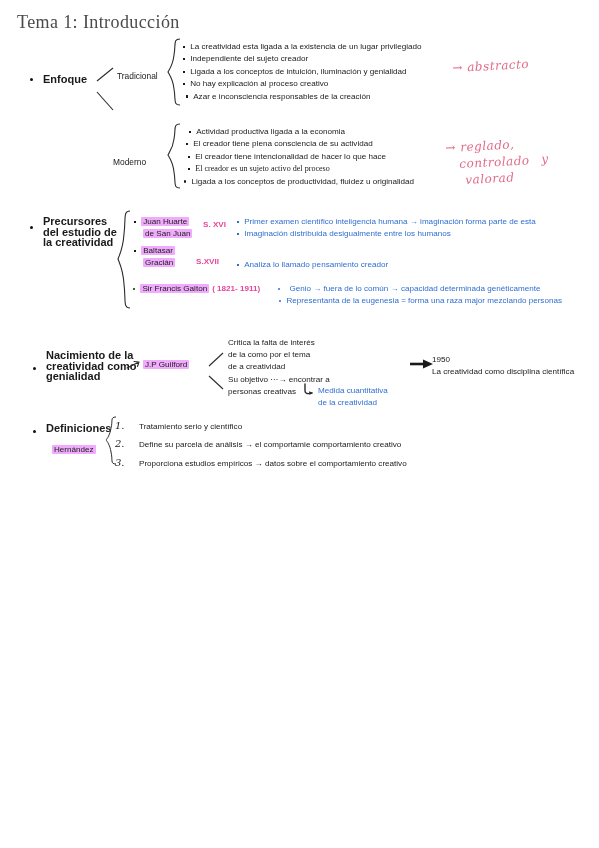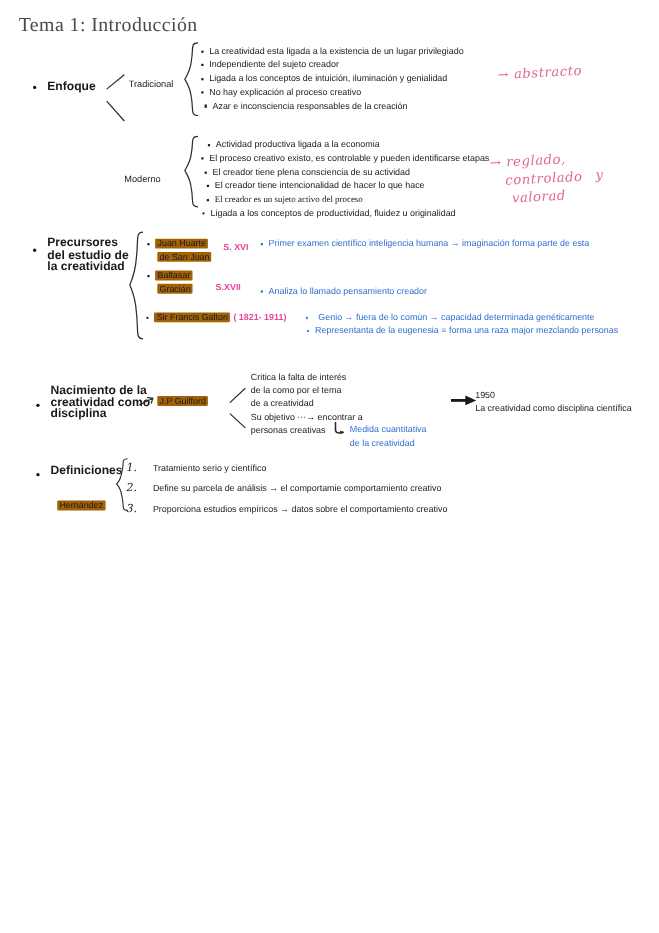--- a/index.html
+++ b/index.html
@@ -28,21 +28,21 @@
   }
   .bullet-dot.blue{background:#2f6fd0;}
   .sq{
     width:2.2px;height:2.2px;background:#1a1a1a;display:inline-block;
     vertical-align:middle;margin-right:5px;
   }
   .topdot{
     width:3px;height:3px;background:#111;border-radius:50%;
   }
   .hl-green{
-    background:#a16207;padding:0 2px;border-radius:1px;
+    background:#f0abfc;padding:0 2px;border-radius:1px;
   }
   .pink{color:#e8459a;font-weight:bold;}
   .blue{color:#2f6fd0;}
   .hand{
     font-family:"DejaVu Serif", serif;
     color:#e26a86;
     font-style:italic;
     font-size:12px;
     letter-spacing:.5px;
     white-space:nowrap;
@@ -97,21 +97,20 @@
 <div class="abs lbl" style="left:113px;top:121px;margin-top:36px;">Moderno</div>
 
 <div class="abs" style="left:167px;top:123px;">
   <svg width="14" height="66">
     <path d="M13 1 C6 1, 9 6, 7 16 C6 25, 2 30, 1 32 C2 34, 6 39, 7 49 C9 60, 6 65, 13 65" fill="none" stroke="#2b2b2b" stroke-width="1.1"></path>
   </svg>
 </div>
 
 <div class="abs" style="left:183px;top:126px;">
   <div class="li" style="padding-left:6px;"><span class="sq"></span><span>Actividad productiva ligada a la economia</span></div>
-  <div class="li"><span class="sq"></span><span>El proceso creativo existo, es controlable y pueden identificarse etapas</span></div>
   <div class="li" style="padding-left:3px;"><span class="sq"></span><span>El creador tiene plena consciencia de su actividad</span></div>
   <div class="li" style="padding-left:5px;"><span class="sq"></span><span>El creador tiene intencionalidad de hacer lo que hace</span></div>
   <div class="li" style="padding-left:5px;font-family:Liberation Serif, serif;"><span class="sq"></span><span>El creador es un sujeto activo del proceso</span></div>
   <div class="li" style="padding-left:1px;"><span class="bullet-dot"></span><span>Ligada a los conceptos de productividad, fluidez u originalidad</span></div>
 </div>
 
 <div class="abs" style="left:445px;top:141px;">
   <div class="hand" style="position:relative;left:0;top:0;">→ reglado,</div>
   <div class="hand" style="position:relative;left:14px;top:2px;">controlado</div>
   <div class="hand" style="position:relative;left:20px;top:4px;">valorad</div>
@@ -137,20 +136,21 @@
   <div class="li" style="margin-bottom:0px;">
     <span class="sq"></span><span class="hl-green">Juan Huarte</span>
   </div>
   <div class="li" style="padding-left:9px;">
     <span class="hl-green">de San Juan</span>
   </div>
 </div>
 <div class="abs li pink" style="left:203px;top:219px;">S. XVI</div>
 <div class="abs" style="left:237px;top:216px;">
   <div class="li blue"><span class="sq blue" style="background:#2f6fd0;"></span><span>Primer examen científico inteligencia humana → imaginación forma parte de esta</span></div>
+  <div class="li blue"><span class="sq blue" style="background:#2f6fd0;"></span><span>Imaginación distribuida desigualmente entre los humanos</span></div>
 </div>
 
 <div class="abs" style="left:134px;top:245px;">
   <div class="li">
     <span class="sq"></span><span class="hl-green">Baltasar</span>
   </div>
   <div class="li" style="padding-left:9px;">
     <span class="hl-green">Gracián</span>
   </div>
 </div>
@@ -168,21 +168,21 @@
   <div class="li blue"><span class="bullet-dot blue"></span><span style="padding-left:4px;">Genio → fuera de lo común → capacidad determinada genéticamente</span></div>
   <div class="li blue" style="padding-left:1px;"><span class="bullet-dot blue"></span><span>Representanta de la eugenesia = forma una raza major mezclando personas</span></div>
 </div>
 
 <div class="abs" style="left:33px;top:367px;">
   <div class="topdot"></div>
 </div>
 <div class="abs hdg" style="left:46px;top:350px;">
   <div>Nacimiento de la</div>
   <div>creatividad como</div>
-  <div>disciplina</div>
+  <div>genialidad</div>
 </div>
 <div class="abs" style="left:126px;top:359px;">
   <svg width="16" height="11">
       <path d="M1 9 L13 3 M13 3 L8 2.5 M13 3 L11.5 7.5" fill="none" stroke="#2b2b2b" stroke-width="1.1" stroke-linecap="round"></path>
     </svg>
 </div>
 <div class="abs li" style="left:143px;top:359px;">
   <span class="hl-green">J.P Guilford</span>
 </div>
 
@@ -227,21 +227,21 @@
 </div>
 <div class="abs li" style="left:432px;top:354px;line-height:12px;">
   <div>1950</div>
   <div>La creatividad como disciplina científica</div>
 </div>
 
 <div class="abs" style="left:33px;top:430px;">
   <div class="topdot"></div>
 </div>
 <div class="abs hdg" style="left:46px;top:423px;">Definiciones</div>
-<div class="abs li" style="left:52px;top:454px;">
+<div class="abs li" style="left:52px;top:444px;">
   <span class="hl-green">Hernández</span>
 </div>
 
 <div class="abs" style="left:105px;top:416px;">
   <svg width="12" height="50">
     <path d="M11 1 C5 1, 8 5, 6 12 C5 19, 2 23, 1 24 C2 25, 5 29, 6 36 C8 44, 5 48, 11 48" fill="none" stroke="#2b2b2b" stroke-width="1.0"></path>
   </svg>
 </div>
 
 <div class="abs" style="left:115px;top:415px;">

